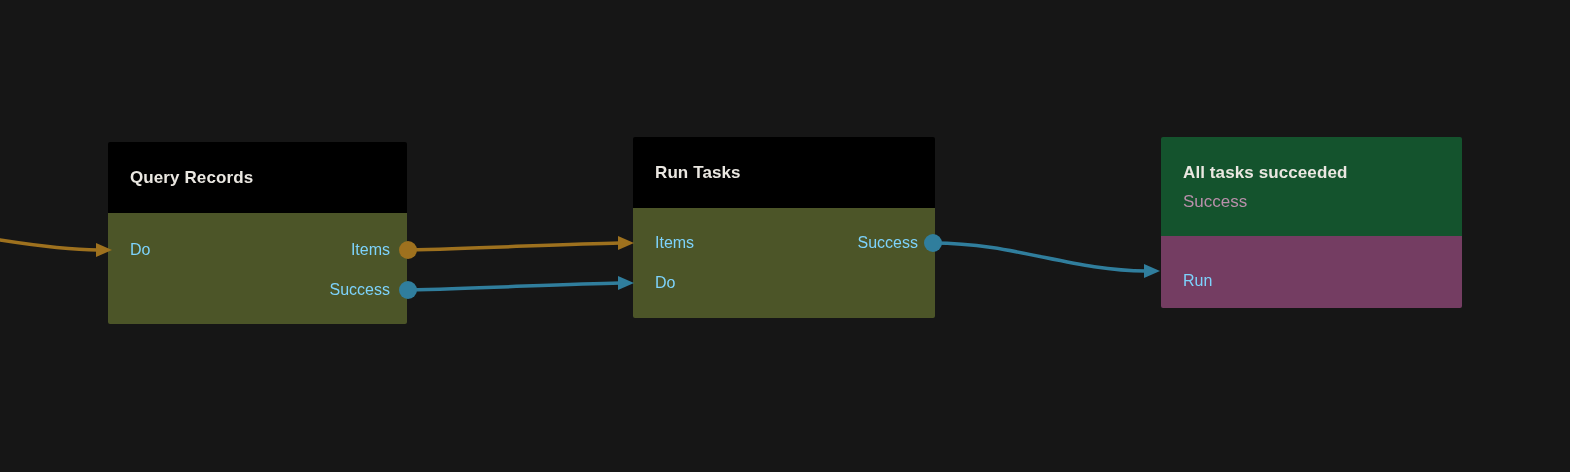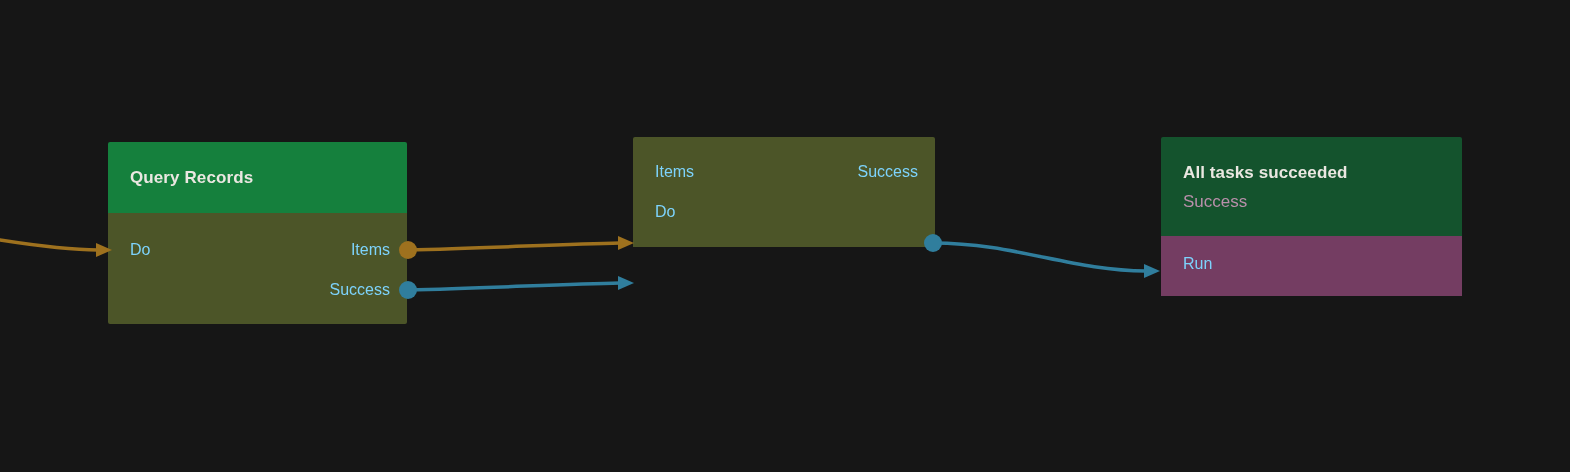--- a/index.html
+++ b/index.html
@@ -36,21 +36,21 @@
     letter-spacing: 0.1px;
     white-space: nowrap;
   }
   .node-subtitle {
     font-size: 17px;
     font-weight: 400;
     line-height: 29px;
     color: #b98fab;
     white-space: nowrap;
   }
-  .green .node-header { background: #15803d; }
+  .green .node-header { background: #000000; }
   .green .node-body   { background: #4c5528; }
   .purple .node-header { background: #14532d; }
   .purple .node-body   { background: #743d62; }
   .node-body {
     box-sizing: border-box;
   }
   .port-row {
     height: 40px;
     display: flex;
     justify-content: space-between;
@@ -85,38 +85,41 @@
         <span class="port-label">Items</span>
       </div>
       <div class="port-row">
         <span class="port-label"></span>
         <span class="port-label">Success</span>
       </div>
     </div>
   </div>
 
   <div class="node green" style="left:633px; top:137px; width:302px; height:181px;">
+    <div class="node-header" style="height:71px;">
+      <div class="node-title">Run Tasks</div>
+    </div>
     <div class="node-body" style="height:110px; padding-top:15px;">
       <div class="port-row">
         <span class="port-label">Items</span>
         <span class="port-label">Success</span>
       </div>
       <div class="port-row">
         <span class="port-label">Do</span>
         <span class="port-label"></span>
       </div>
     </div>
   </div>
 
   <div class="node purple" style="left:1161px; top:137px; width:301px; height:171px;">
     <div class="node-header" style="height:99px;">
       <div class="node-title">All tasks succeeded</div>
       <div class="node-subtitle">Success</div>
     </div>
-    <div class="node-body" style="height:60px; padding-top:8px;">
+    <div class="node-body" style="height:72px; padding-top:25px;">
       <div class="port-row">
         <span class="port-label">Run</span>
         <span class="port-label"></span>
       </div>
     </div>
   </div>
 
   <svg class="wires" width="1570" height="472" viewBox="0 0 1570 472" xmlns="http://www.w3.org/2000/svg">
 
     <path d="M 0 240 C 45 247, 75 250, 98 250" fill="none" stroke-width="3.5" stroke-linecap="round" stroke="#9e711e"></path>

